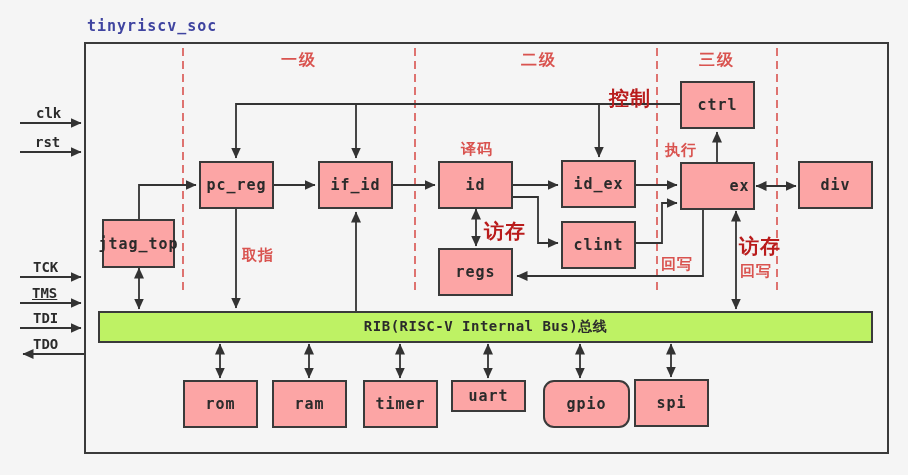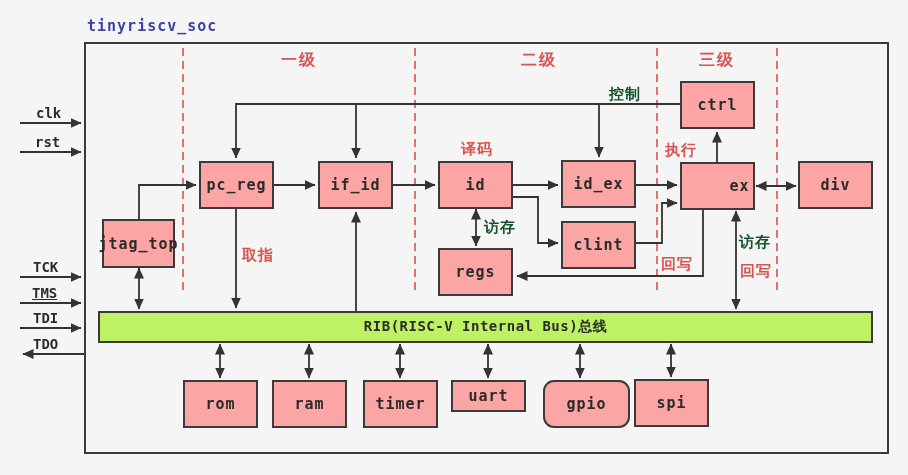--- a/index.html
+++ b/index.html
@@ -31,21 +31,21 @@
     box-sizing: border-box; border: 2px solid #3a3a3a; background: #bef264;
     display: flex; align-items: center; justify-content: center;
     font-size: 14px; font-weight: bold; color: #2b2b2b; letter-spacing: 0.5px;
   }
 
   .lbl { position: absolute; font-weight: bold; white-space: nowrap; }
   .title-lbl { font-size: 15px; color: #3f44a0; letter-spacing: 1px; }
   .sig-lbl { font-size: 14px; color: #2b2b2b; }
   .stage-lbl { font-size: 16px; color: #d9534f; letter-spacing: 2px; }
   .red-lbl { font-size: 15px; color: #d9534f; letter-spacing: 1px; }
-  .blk-lbl { font-size: 15px; color: #14532d; letter-spacing: 1px; font-family: Liberation Serif, serif; }
+  .blk-lbl { font-size: 20px; color: #b91c1c; letter-spacing: 1px; font-family: Liberation Serif, serif; }
 </style>
 </head>
 <body>
 
 <div id="stage">
 
   <div class="outer-box"></div>
 
   <svg class="wires" viewBox="0 0 908 475">
     <defs>

